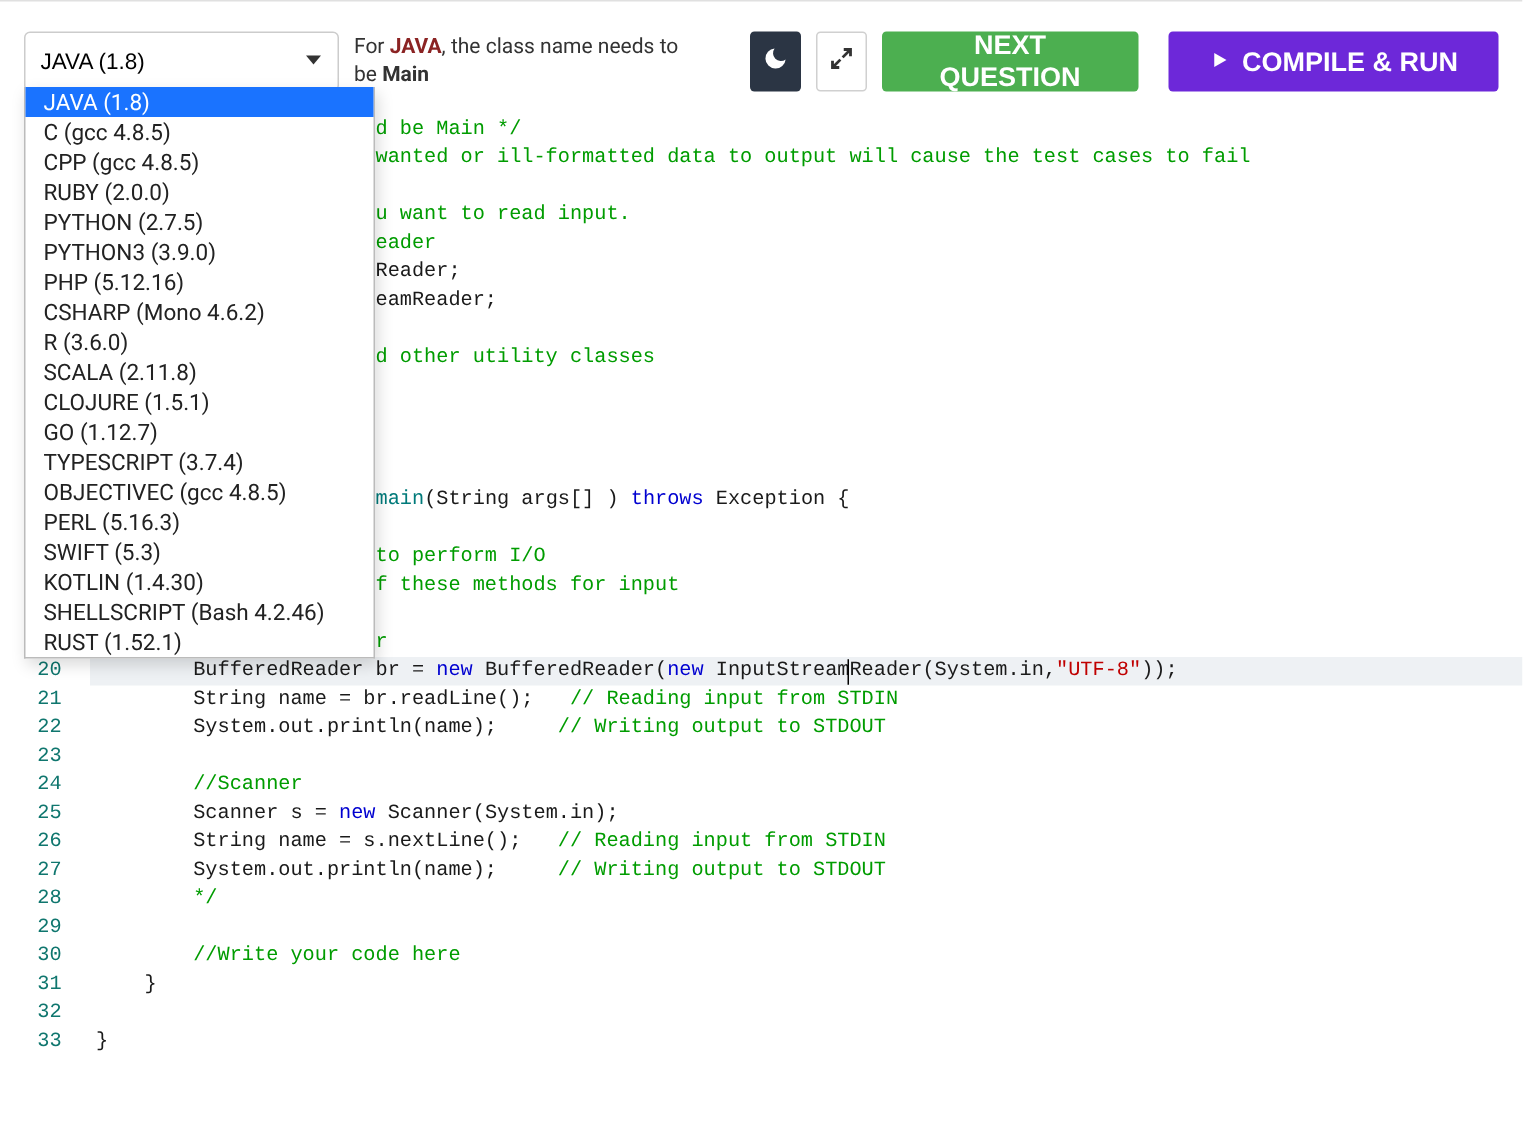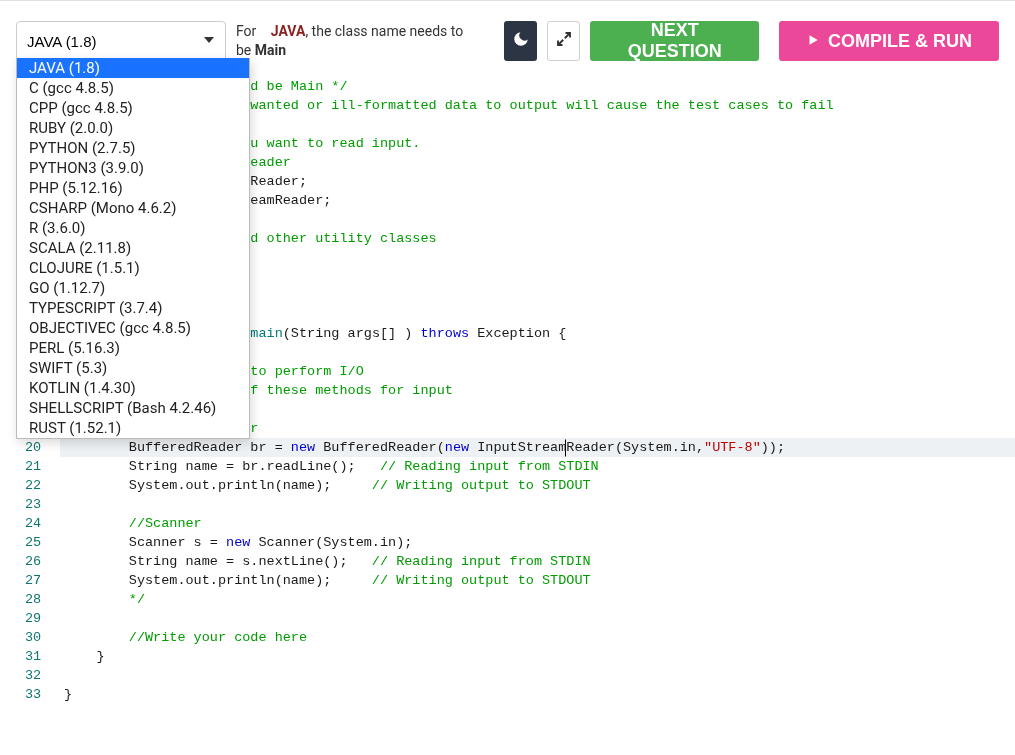--- a/index.html
+++ b/index.html
@@ -2,28 +2,28 @@
 <html><head>
 <meta charset="utf-8">
 <style>
   * { box-sizing: border-box; margin: 0; padding: 0; }
   body { font-family: -apple-system, BlinkMacSystemFont, "Segoe UI", Roboto, Arial, sans-serif; background: #fff; width: 1015px; height: 755px; overflow: hidden; }
   .topbar { display: flex; align-items: center; padding: 20px 16px 12px 16px; gap: 10px; border-top: 1px solid #e0e0e0; }
   .lang-wrap { position: relative; }
   .lang-select { width: 210px; height: 40px; border: 1px solid #ccc; border-radius: 4px; padding: 0 10px; font-size: 15px; background: #fff; appearance: none; -webkit-appearance: none; cursor: pointer; }
   .lang-wrap::after { content: ""; position: absolute; right: 12px; top: 16px; width: 0; height: 0; border-left: 5px solid transparent; border-right: 5px solid transparent; border-top: 6px solid #333; pointer-events: none; }
   .hint { font-size: 14px; color: #333; line-height: 1.35; max-width: 235px; }
-  .hint .lang { color: #8b2323; font-weight: 700; margin-left: 11px; }
+  .hint .lang { color: #8b2323; font-weight: 700; }
   .hint .mainword { font-weight: 700; }
   .iconbtn { width: 40px; height: 40px; border: none; background: #2b3544; color: #fff; display: flex; align-items: center; justify-content: center; border-radius: 3px; cursor: pointer; font-size: 18px; }
   .iconbtn.light { background: #fff; border: 1px solid #d0d0d0; color: #333; }
   .iconbtn svg { width: 18px; height: 18px; }
   .btn { height: 40px; display: flex; align-items: center; justify-content: center; border: none; border-radius: 3px; padding: 0 24px; font-size: 18px; font-weight: 600; cursor: pointer; color: #fff; gap: 8px; }
   .btn.next { background: #4caf50; min-width: 160px; }
-  .btn.run  { background: #ec4899; min-width: 220px; }
+  .btn.run  { background: #6d28d9; min-width: 220px; }
   .spacer { flex: 1; }
   .editor { display: flex; font-family: Consolas, "Courier New", monospace; font-size: 13.5px; line-height: 19px; padding-top: 4px; position: relative; }
   .gutter { width: 44px; text-align: center; color: #0f766e; padding-right: 10px; user-select: none; margin-left: 16px; }
   .code { flex: 1; white-space: pre; color: #1a1a1a; }
   .c-comment { color: #009c00; }
   .c-kw { color: #0000d0; }
   .c-type { color: #007a7a; }
   .c-str { color: #c00000; }
   .code-row { padding-left: 4px; }
   .code-row.current { background: #eef1f4; position: relative; }

